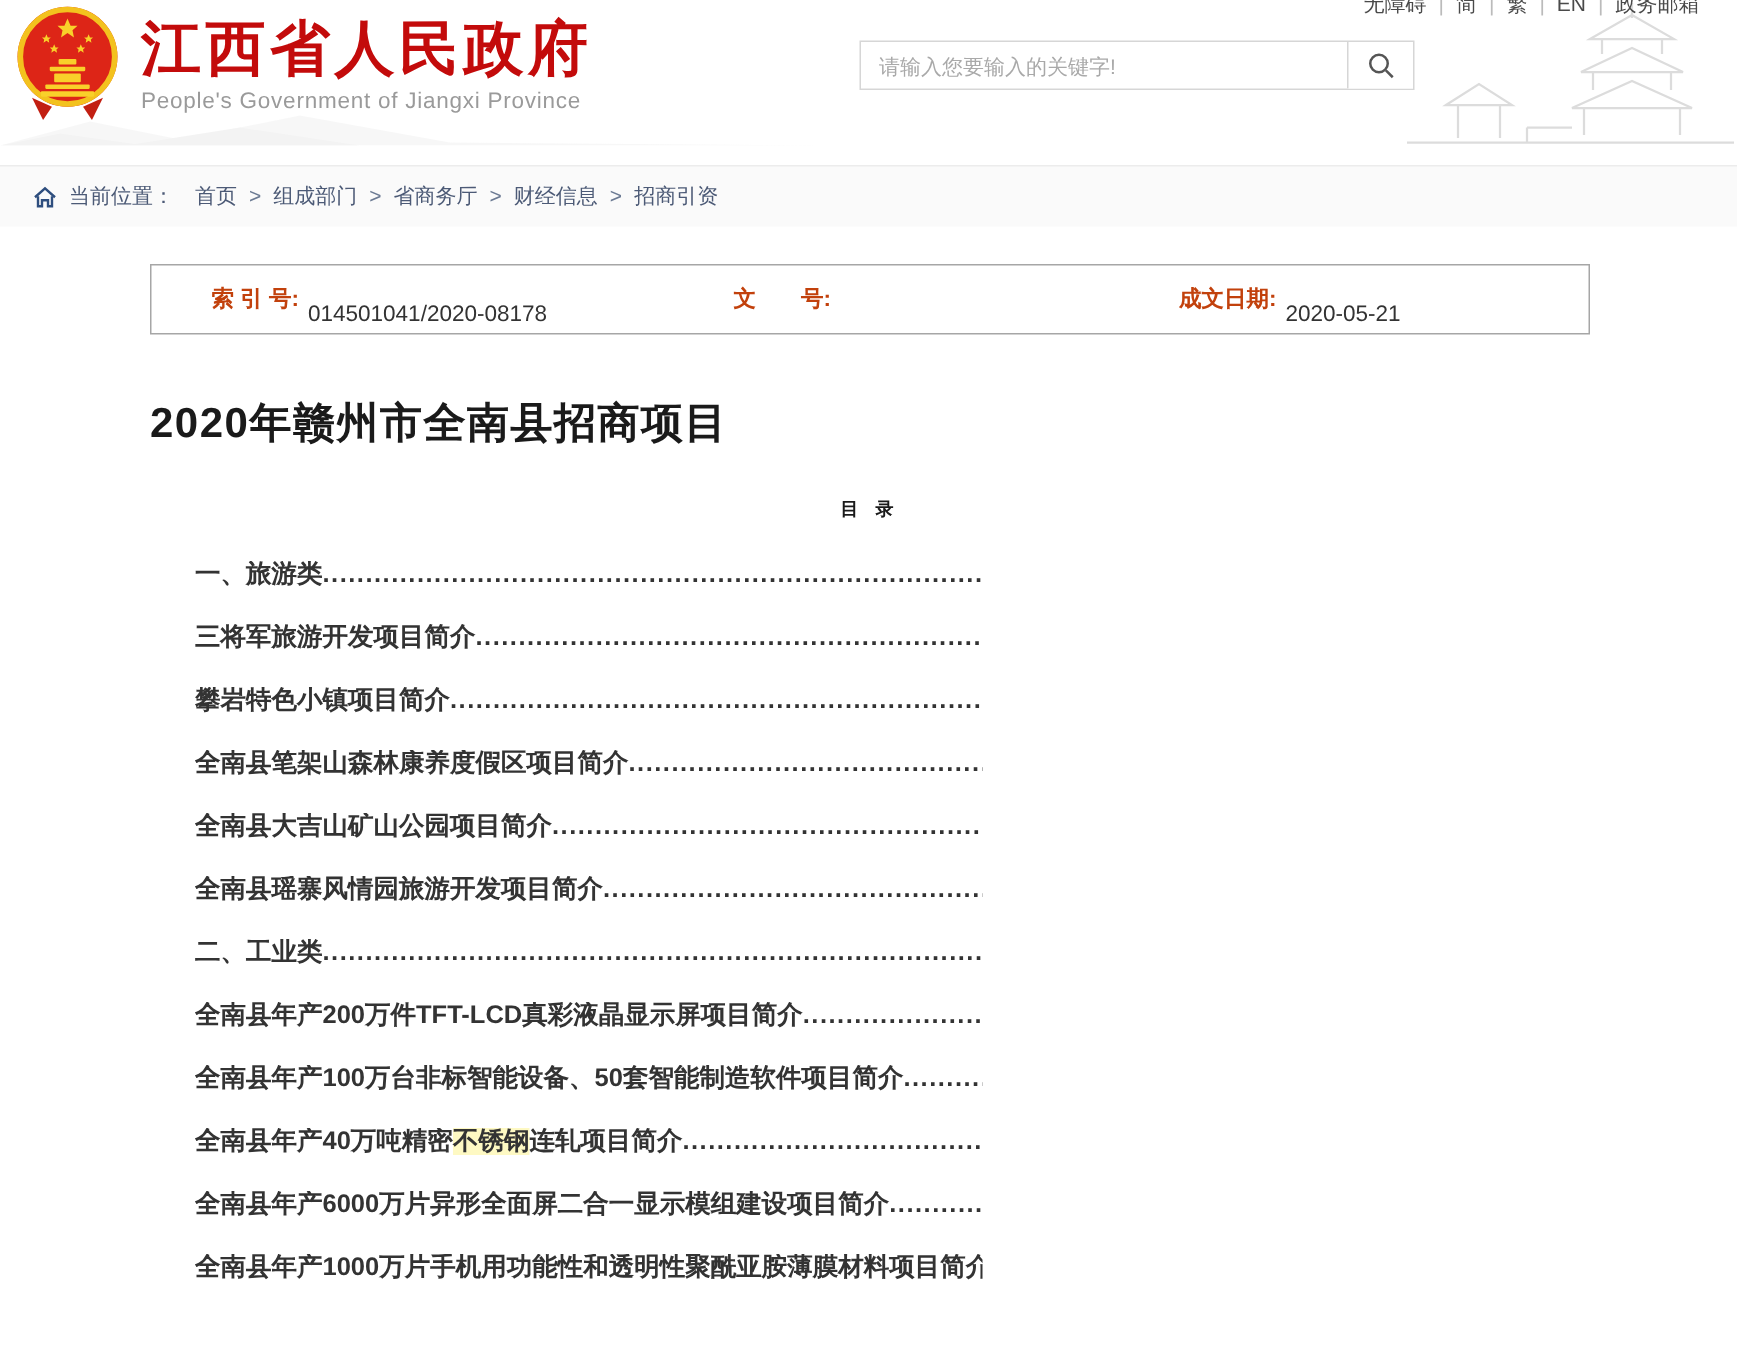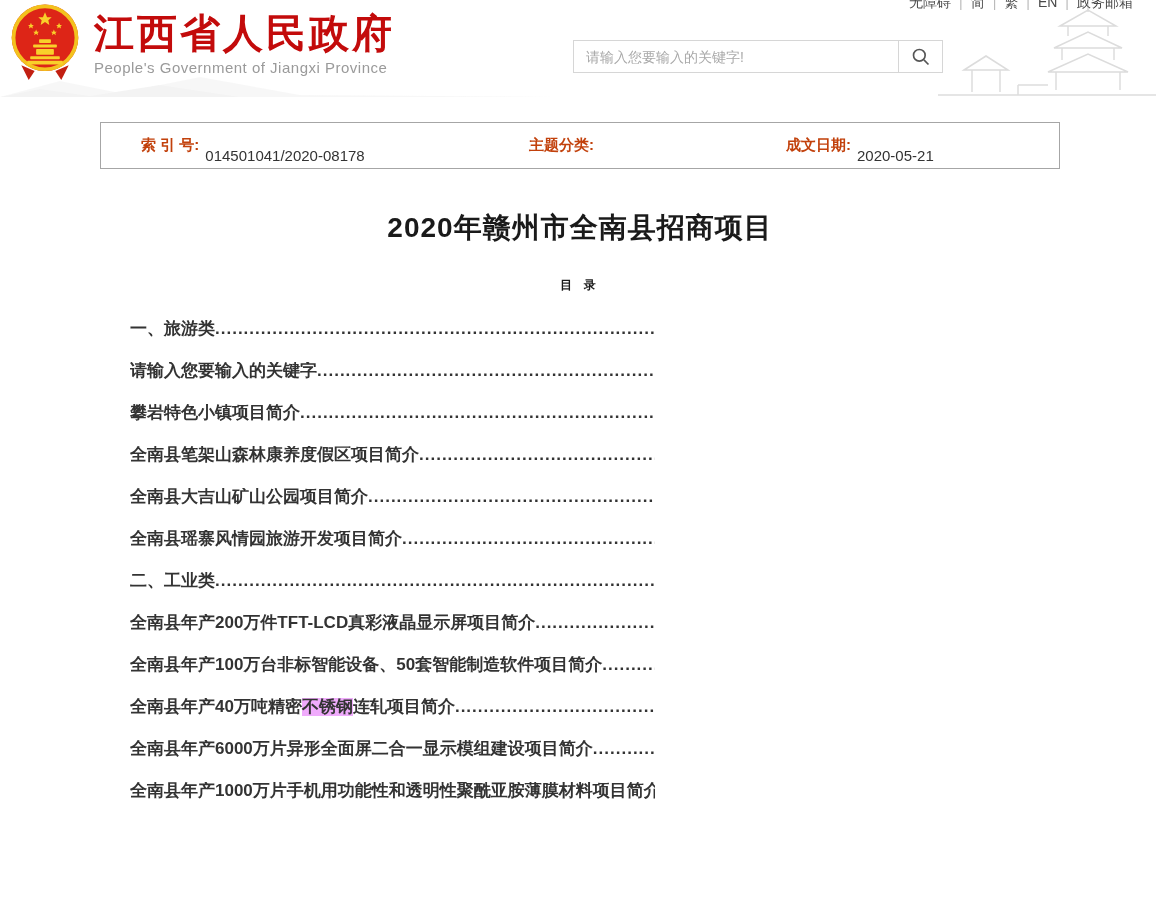--- a/index.html
+++ b/index.html
@@ -11,44 +11,44 @@
   .pagoda{position:absolute;right:0;top:0;width:230px;height:97px;pointer-events:none;}
   .mountains{position:absolute;left:0;bottom:0;width:560px;height:26px;pointer-events:none;opacity:.7;}
   .logo-wrap{position:absolute;left:8px;top:3px;display:flex;align-items:flex-start;}
   .emblem{display:inline-block;width:74px;height:80px;}
   .logo-text{margin-left:12px;padding-top:8px;}
   .site-title{font-size:40px;font-weight:bold;color:#c30b0b;letter-spacing:3px;line-height:44px;}
   .site-subtitle{font-size:15px;font-weight:normal;color:#9a9a9a;margin-top:4px;letter-spacing:.5px;}
   .util{position:absolute;right:25px;top:-6px;font-size:14px;color:#4a4a4a;white-space:nowrap;}
   .ulink{color:#4a4a4a;text-decoration:none;cursor:pointer;}
   .util .sep{color:#bbb;margin:0 8px;}
-  .search{position:absolute;left:573px;top:40px;width:370px;height:33px;border:1px solid #d6d6d6;display:flex;background:#fff;box-sizing:border-box;}
+  .search{position:absolute;left:573px;top:27px;width:370px;height:33px;border:1px solid #d6d6d6;display:flex;background:#fff;box-sizing:border-box;}
   .search input{flex:1;border:none;outline:none;padding:0 12px;font-size:14px;color:#333;font-family:inherit;background:transparent;}
   .search input::placeholder{color:#a9a9a9;}
   .search button{width:44px;border:none;border-left:1px solid #d6d6d6;background:#fff;cursor:pointer;display:flex;align-items:center;justify-content:center;padding:0;}
 
   
   .crumbbar{margin-top:13px;height:40px;background:#fafafa;border-top:1px solid #ececec;display:flex;align-items:center;padding-left:22px;font-size:14px;color:#4c5a76;}
   .home-icon{display:inline-flex;margin-right:8px;}
   .crumb-label{margin-right:14px;}
   .crumb{color:#4c5a76;text-decoration:none;cursor:pointer;}
   .crumb-sep{color:#6b7a93;margin:0 8px;}
 
   
   .content{width:960px;margin:25px 0 0 100px;}
   .meta-box{border:1px solid #a6a6a6;display:grid;grid-template-columns:388px 297px 1fr;}
   .meta-cell{height:45px;display:flex;align-items:center;font-size:15px;white-space:nowrap;overflow:hidden;}
   .meta-cell.c0{padding-left:40px;}
   .meta-label{font-weight:bold;color:#c2410c;margin-right:6px;}
   .meta-value{color:#333;margin-top:20px;}
-  .doc-title{margin:40px 0 0 0;text-align:center;font-size:28px;font-weight:bold;color:#1a1a1a;letter-spacing:1px;}
+  .doc-title{margin:40px 0 0 0;font-size:28px;font-weight:bold;color:#1a1a1a;letter-spacing:1px;}
   .toc-heading{margin-top:30px;text-align:center;font-size:12px;font-weight:bold;color:#1a1a1a;letter-spacing:4px;}
   .toc{margin-top:26px;padding-left:30px;}
   .toc-line{width:525px;white-space:nowrap;overflow:hidden;font-size:17px;font-weight:bold;color:#333;line-height:18px;margin-bottom:24px;}
-  .hl{background:#f0abfc;}
+  .hl{background:#fef9c3;}
   .leader{letter-spacing:1px;}
 </style>
 </head>
 <body>
 
 <div class="page">
 
   <header>
     <svg class="mountains" viewBox="0 0 560 26" aria-hidden="true">
       <path d="M0 26 L60 10 L120 22 L200 6 L300 24 L560 26 Z" fill="#f5f5f5"></path>
@@ -106,41 +106,51 @@
       <input type="text" placeholder="请输入您要输入的关键字!" style="">
       <button title="">
         <svg width="20" height="20" viewBox="0 0 24 24" fill="none" stroke="#555" stroke-width="2">
           <circle cx="10" cy="10" r="7"></circle>
           <line x1="15.5" y1="15.5" x2="21" y2="21"></line>
         </svg>
       </button>
     </div>
   </header>
 
+  <div class="crumbbar">
+    <span class="home-icon">
+      <svg width="16" height="15" viewBox="0 0 24 22" fill="none" stroke="#2e4e7e" stroke-width="2.4">
+        <path d="M2 11 L12 2 L22 11"></path>
+        <path d="M5 10 V20 H9 V14 H15 V20 H19 V10"></path>
+      </svg>
+    </span>
+    <span class="crumb-label">当前位置：</span>
+    <span id="crumbs"><a class="crumb">首页</a><span class="crumb-sep">&gt;</span><a class="crumb">组成部门</a><span class="crumb-sep">&gt;</span><a class="crumb">省商务厅</a><span class="crumb-sep">&gt;</span><a class="crumb">财经信息</a><span class="crumb-sep">&gt;</span><a class="crumb">招商引资</a></span>
+  </div>
 
   <main class="content">
     <div class="meta-box" id="meta-box">
         <div class="meta-cell c0">
           <span class="meta-label">索 引 号:</span>
           <span class="meta-value">014501041/2020-08178</span>
         </div>
-        <div class="meta-cell c0">
-          <span class="meta-label">主题分类:</span>
+        <div class="meta-cell c2">
+          <span class="meta-label">文　　号:</span>
           <span class="meta-value"></span>
         </div>
         <div class="meta-cell c2">
           <span class="meta-label">成文日期:</span>
           <span class="meta-value">2020-05-21</span>
         </div>
       </div>
     <h1 class="doc-title">2020年赣州市全南县招商项目</h1>
     <div class="toc-heading">目 录</div>
     <div class="toc" id="toc">
         <div class="toc-line"><span>一、旅游类</span><span class="leader">................................................................................................................................................................................</span></div>
-        <div class="toc-line"><span>请输入您要输入的关键字</span><span class="leader">................................................................................................................................................................................</span></div>
+        <div class="toc-line"><span>三将军旅游开发项目简介</span><span class="leader">................................................................................................................................................................................</span></div>
         <div class="toc-line"><span>攀岩特色小镇项目简介</span><span class="leader">................................................................................................................................................................................</span></div>
         <div class="toc-line"><span>全南县笔架山森林康养度假区项目简介</span><span class="leader">................................................................................................................................................................................</span></div>
         <div class="toc-line"><span>全南县大吉山矿山公园项目简介</span><span class="leader">................................................................................................................................................................................</span></div>
         <div class="toc-line"><span>全南县瑶寨风情园旅游开发项目简介</span><span class="leader">................................................................................................................................................................................</span></div>
         <div class="toc-line"><span>二、工业类</span><span class="leader">................................................................................................................................................................................</span></div>
         <div class="toc-line"><span>全南县年产200万件TFT-LCD真彩液晶显示屏项目简介</span><span class="leader">................................................................................................................................................................................</span></div>
         <div class="toc-line"><span>全南县年产100万台非标智能设备、50套智能制造软件项目简介</span><span class="leader">................................................................................................................................................................................</span></div>
         <div class="toc-line"><span>全南县年产40万吨精密</span><span class="hl">不锈钢</span><span>连轧项目简介</span><span class="leader">................................................................................................................................................................................</span></div>
         <div class="toc-line"><span>全南县年产6000万片异形全面屏二合一显示模组建设项目简介</span><span class="leader">................................................................................................................................................................................</span></div>
         <div class="toc-line"><span>全南县年产1000万片手机用功能性和透明性聚酰亚胺薄膜材料项目简介</span></div>

